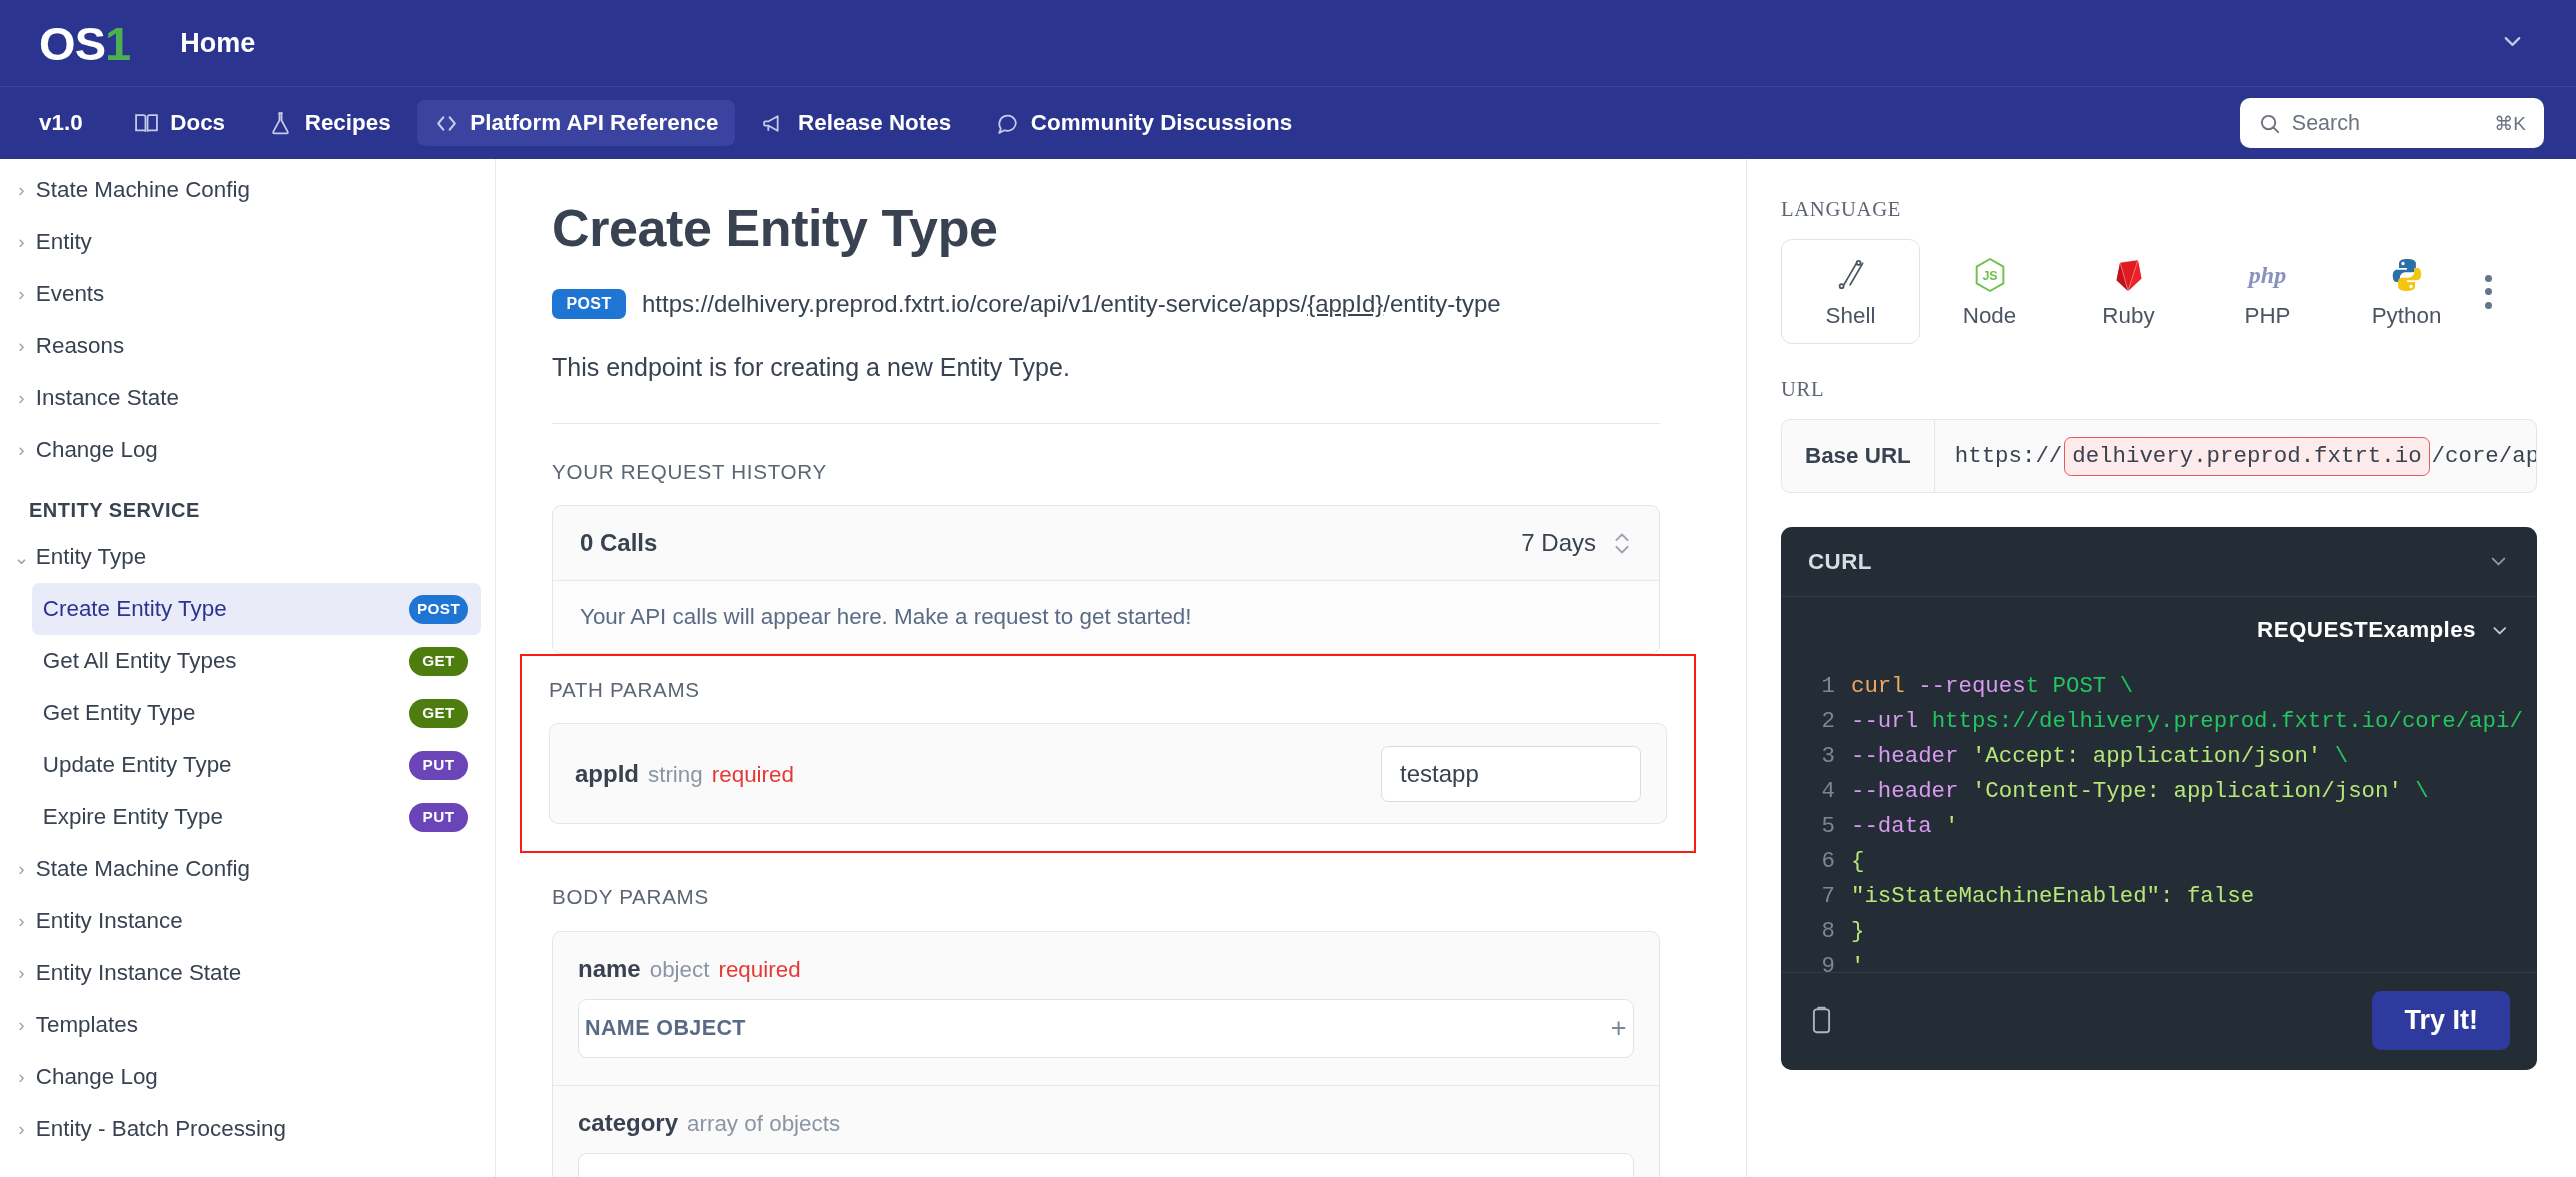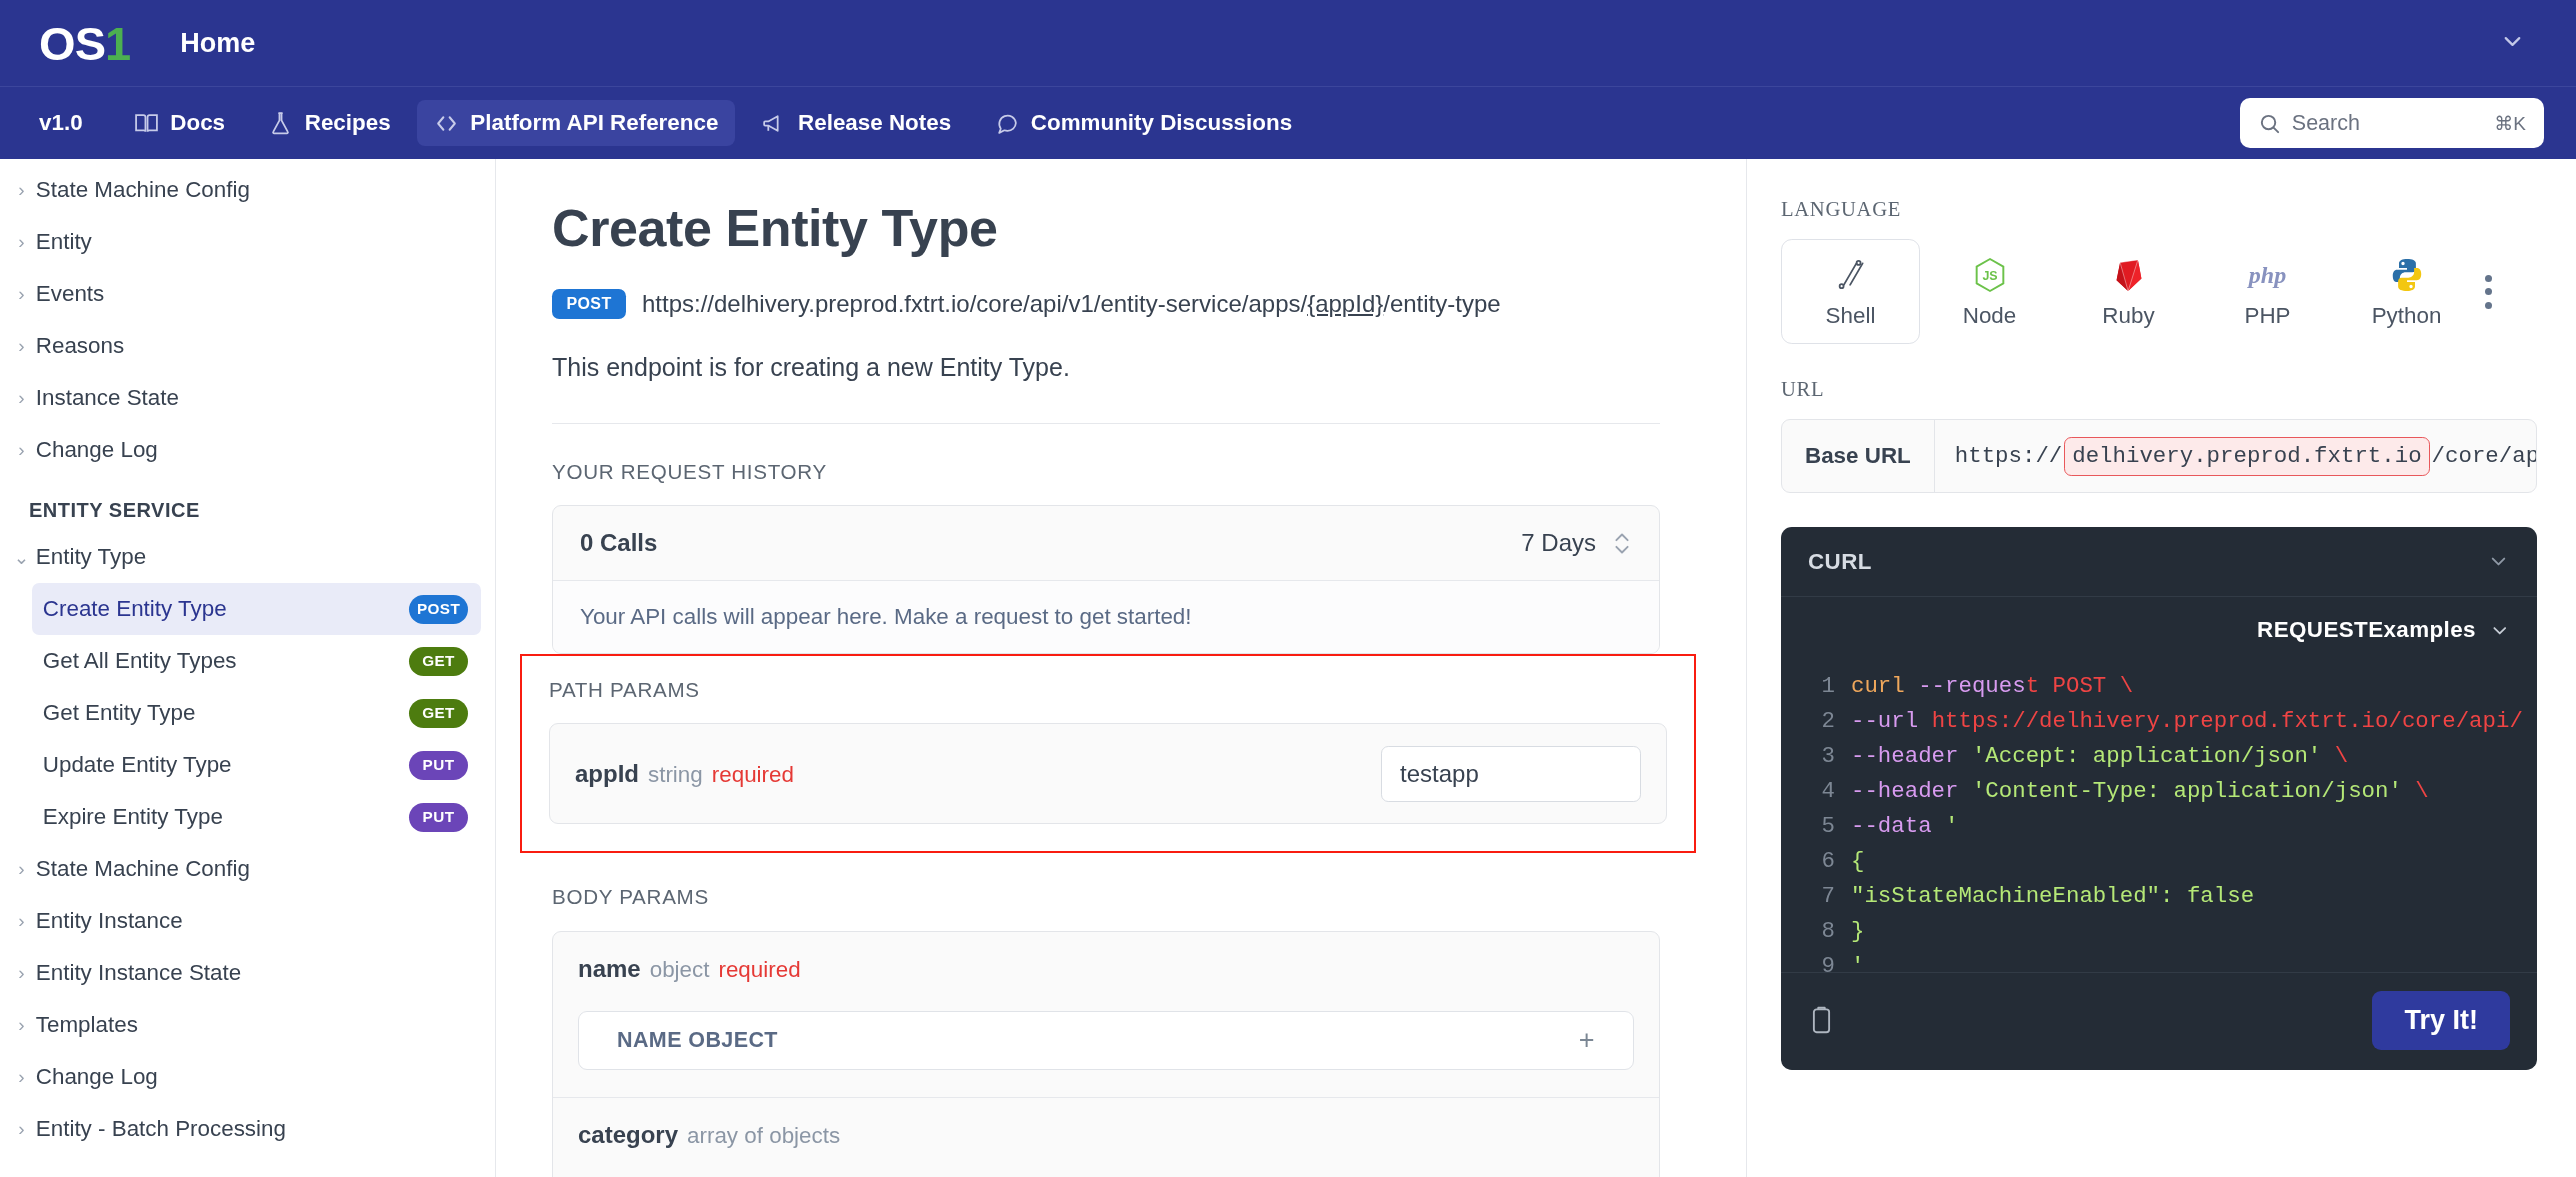--- a/index.html
+++ b/index.html
@@ -252,29 +252,29 @@
 
   .body-card {
     border: 0.9px solid #e3e5e9;
     border-radius: 9px;
     background: #fafafa;
     overflow: hidden;
   }
   .body-block { padding: 23px 25px 27px 25px; }
   .body-block + .body-block { border-top: 0.9px solid #e6e8ec; }
   .obj-btn {
-    margin-top: 28px;
+    margin-top: 16px;
     height: 59px;
     background: #ffffff;
     border: 0.9px solid #e0e3e8;
     border-radius: 9px;
     display: flex;
     align-items: center;
     justify-content: space-between;
-    padding: 0 38px;
+    padding: 0 6px;
     font-size: 21.5px;
     font-weight: 700;
     letter-spacing: 0.4px;
     color: #5a6a85;
   }
   .obj-btn .plus { font-size: 27px; color: #7b8794; font-weight: 400; }
 
   
   .right-panel {
     width: 830px;
@@ -385,21 +385,21 @@
     font-size: 22.4px;
     line-height: 35px;
     overflow: hidden;
     white-space: nowrap;
   }
   .code-line { display: flex; }
   .ln { width: 38px; text-align: right; color: #7d8794; flex: 0 0 38px; margin-right: 16px;}
   .tok-cmd { color: #f0a85c; }
   .tok-flag { color: #d89bf0; }
   .tok-str { color: #b5e877; text-align: center; }
-  .tok-plain { color: #ef4444; }
+  .tok-plain { color: #22c55e; }
   .tok-punct { color: #b5e877; }
   .code-foot {
     display: flex; align-items: center; justify-content: space-between;
     padding: 18px 27px 20px 27px;
     border-top: 0.9px solid #323b46;
   }
   .try-btn {
     background: #2f3a9e;
     color: #ffffff;
     font-size: 27px;

